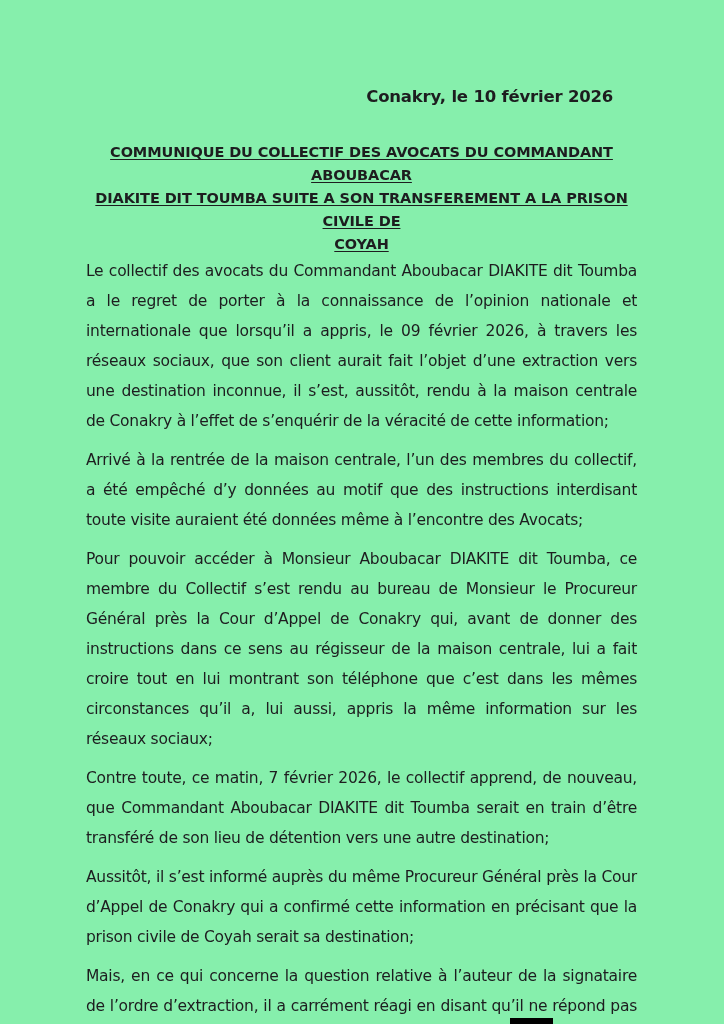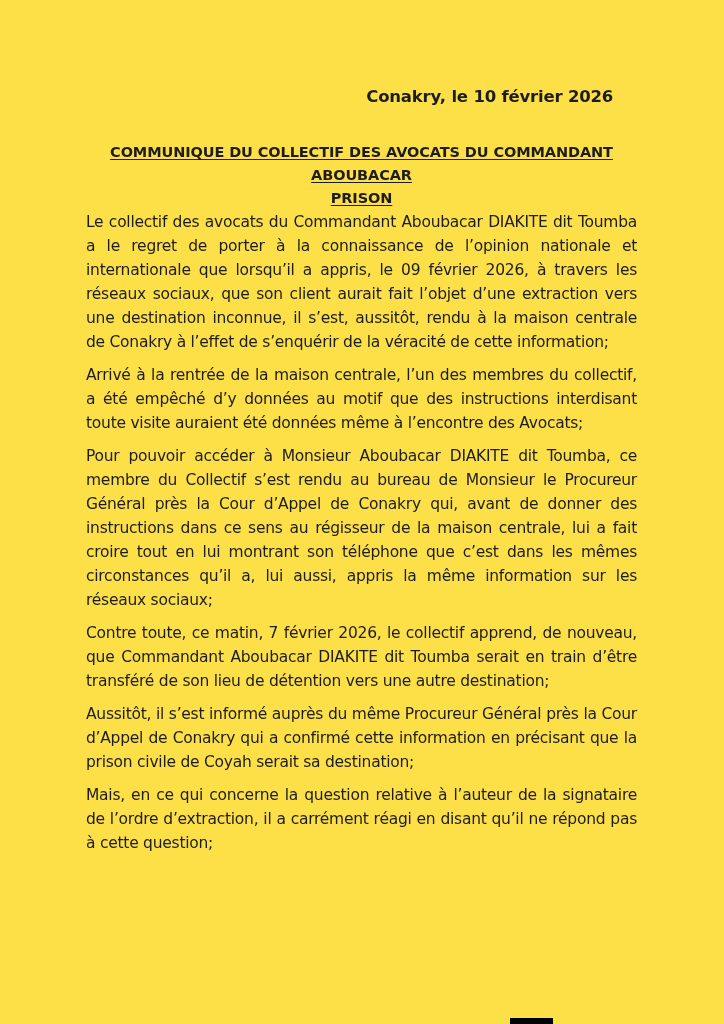--- a/index.html
+++ b/index.html
@@ -13,21 +13,21 @@
     overflow: hidden;
     position: relative;
     font-family: "DejaVu Sans", "Liberation Sans", sans-serif;
     color: #1d1d1f;
   }
   .page {
     position: absolute;
     inset: 0;
     box-sizing: border-box;
     padding: 0 87px 14px 86px;
-    background: #fde047;
+    background: #86efac;
   }
   .date-line {
     margin-top: 86px;
     padding-right: 24px;
     text-align: right;
     font-weight: bold;
     font-size: 16.5px;
     line-height: 21px;
     letter-spacing: -0.2px;
     white-space: nowrap;
@@ -40,21 +40,21 @@
     line-height: 23px;
     letter-spacing: -0.1px;
   }
   .title-line {
     text-decoration: underline;
     text-underline-offset: 2px;
   }
   .content p {
     margin: 0 0 9px 0;
     font-size: 15.5px;
-    line-height: 24px;
+    line-height: 30px;
     letter-spacing: -0.25px;
     text-align: justify;
     color: #1d1d1f;
   }
   .footer-mark {
     position: absolute;
     left: 510px;
     top: 1018px;
     width: 43px;
     height: 10px;
@@ -63,21 +63,22 @@
 </style>
 </head>
 <body>
 
 <div class="page">
 
   <div class="date-line">Conakry, le 10 février 2026</div>
 
   <div class="title-block">
     <div class="title-line">COMMUNIQUE DU COLLECTIF DES AVOCATS DU COMMANDANT ABOUBACAR</div>
-    <div class="title-line">PRISON</div>
+    <div class="title-line">DIAKITE DIT TOUMBA SUITE A SON TRANSFEREMENT A LA PRISON CIVILE DE</div>
+    <div class="title-line">COYAH</div>
   </div>
 
   <div class="content">
     <p>Le collectif des avocats du Commandant Aboubacar DIAKITE dit Toumba a le regret de porter à la connaissance de l’opinion nationale et internationale que lorsqu’il a appris, le 09 février 2026, à travers les réseaux sociaux, que son client aurait fait l’objet d’une extraction vers une destination inconnue, il s’est, aussitôt, rendu à la maison centrale de Conakry à l’effet de s’enquérir de la véracité de cette information;</p>
     <p>Arrivé à la rentrée de la maison centrale, l’un des membres du collectif, a été empêché d’y données au motif que des instructions interdisant toute visite auraient été données même à l’encontre des Avocats;</p>
     <p>Pour pouvoir accéder à Monsieur Aboubacar DIAKITE dit Toumba, ce membre du Collectif s’est rendu au bureau de Monsieur le Procureur Général près la Cour d’Appel de Conakry qui, avant de donner des instructions dans ce sens au régisseur de la maison centrale, lui a fait croire tout en lui montrant son téléphone que c’est dans les mêmes circonstances qu’il a, lui aussi, appris la même information sur les réseaux sociaux;</p>
     <p>Contre toute, ce matin, 7 février 2026, le collectif apprend, de nouveau, que Commandant Aboubacar DIAKITE dit Toumba serait en train d’être transféré de son lieu de détention vers une autre destination;</p>
     <p>Aussitôt, il s’est informé auprès du même Procureur Général près la Cour d’Appel de Conakry qui a confirmé cette information en précisant que la prison civile de Coyah serait sa destination;</p>
     <p>Mais, en ce qui concerne la question relative à l’auteur de la signataire de l’ordre d’extraction, il a carrément réagi en disant qu’il ne répond pas à cette question;</p>
   </div>

